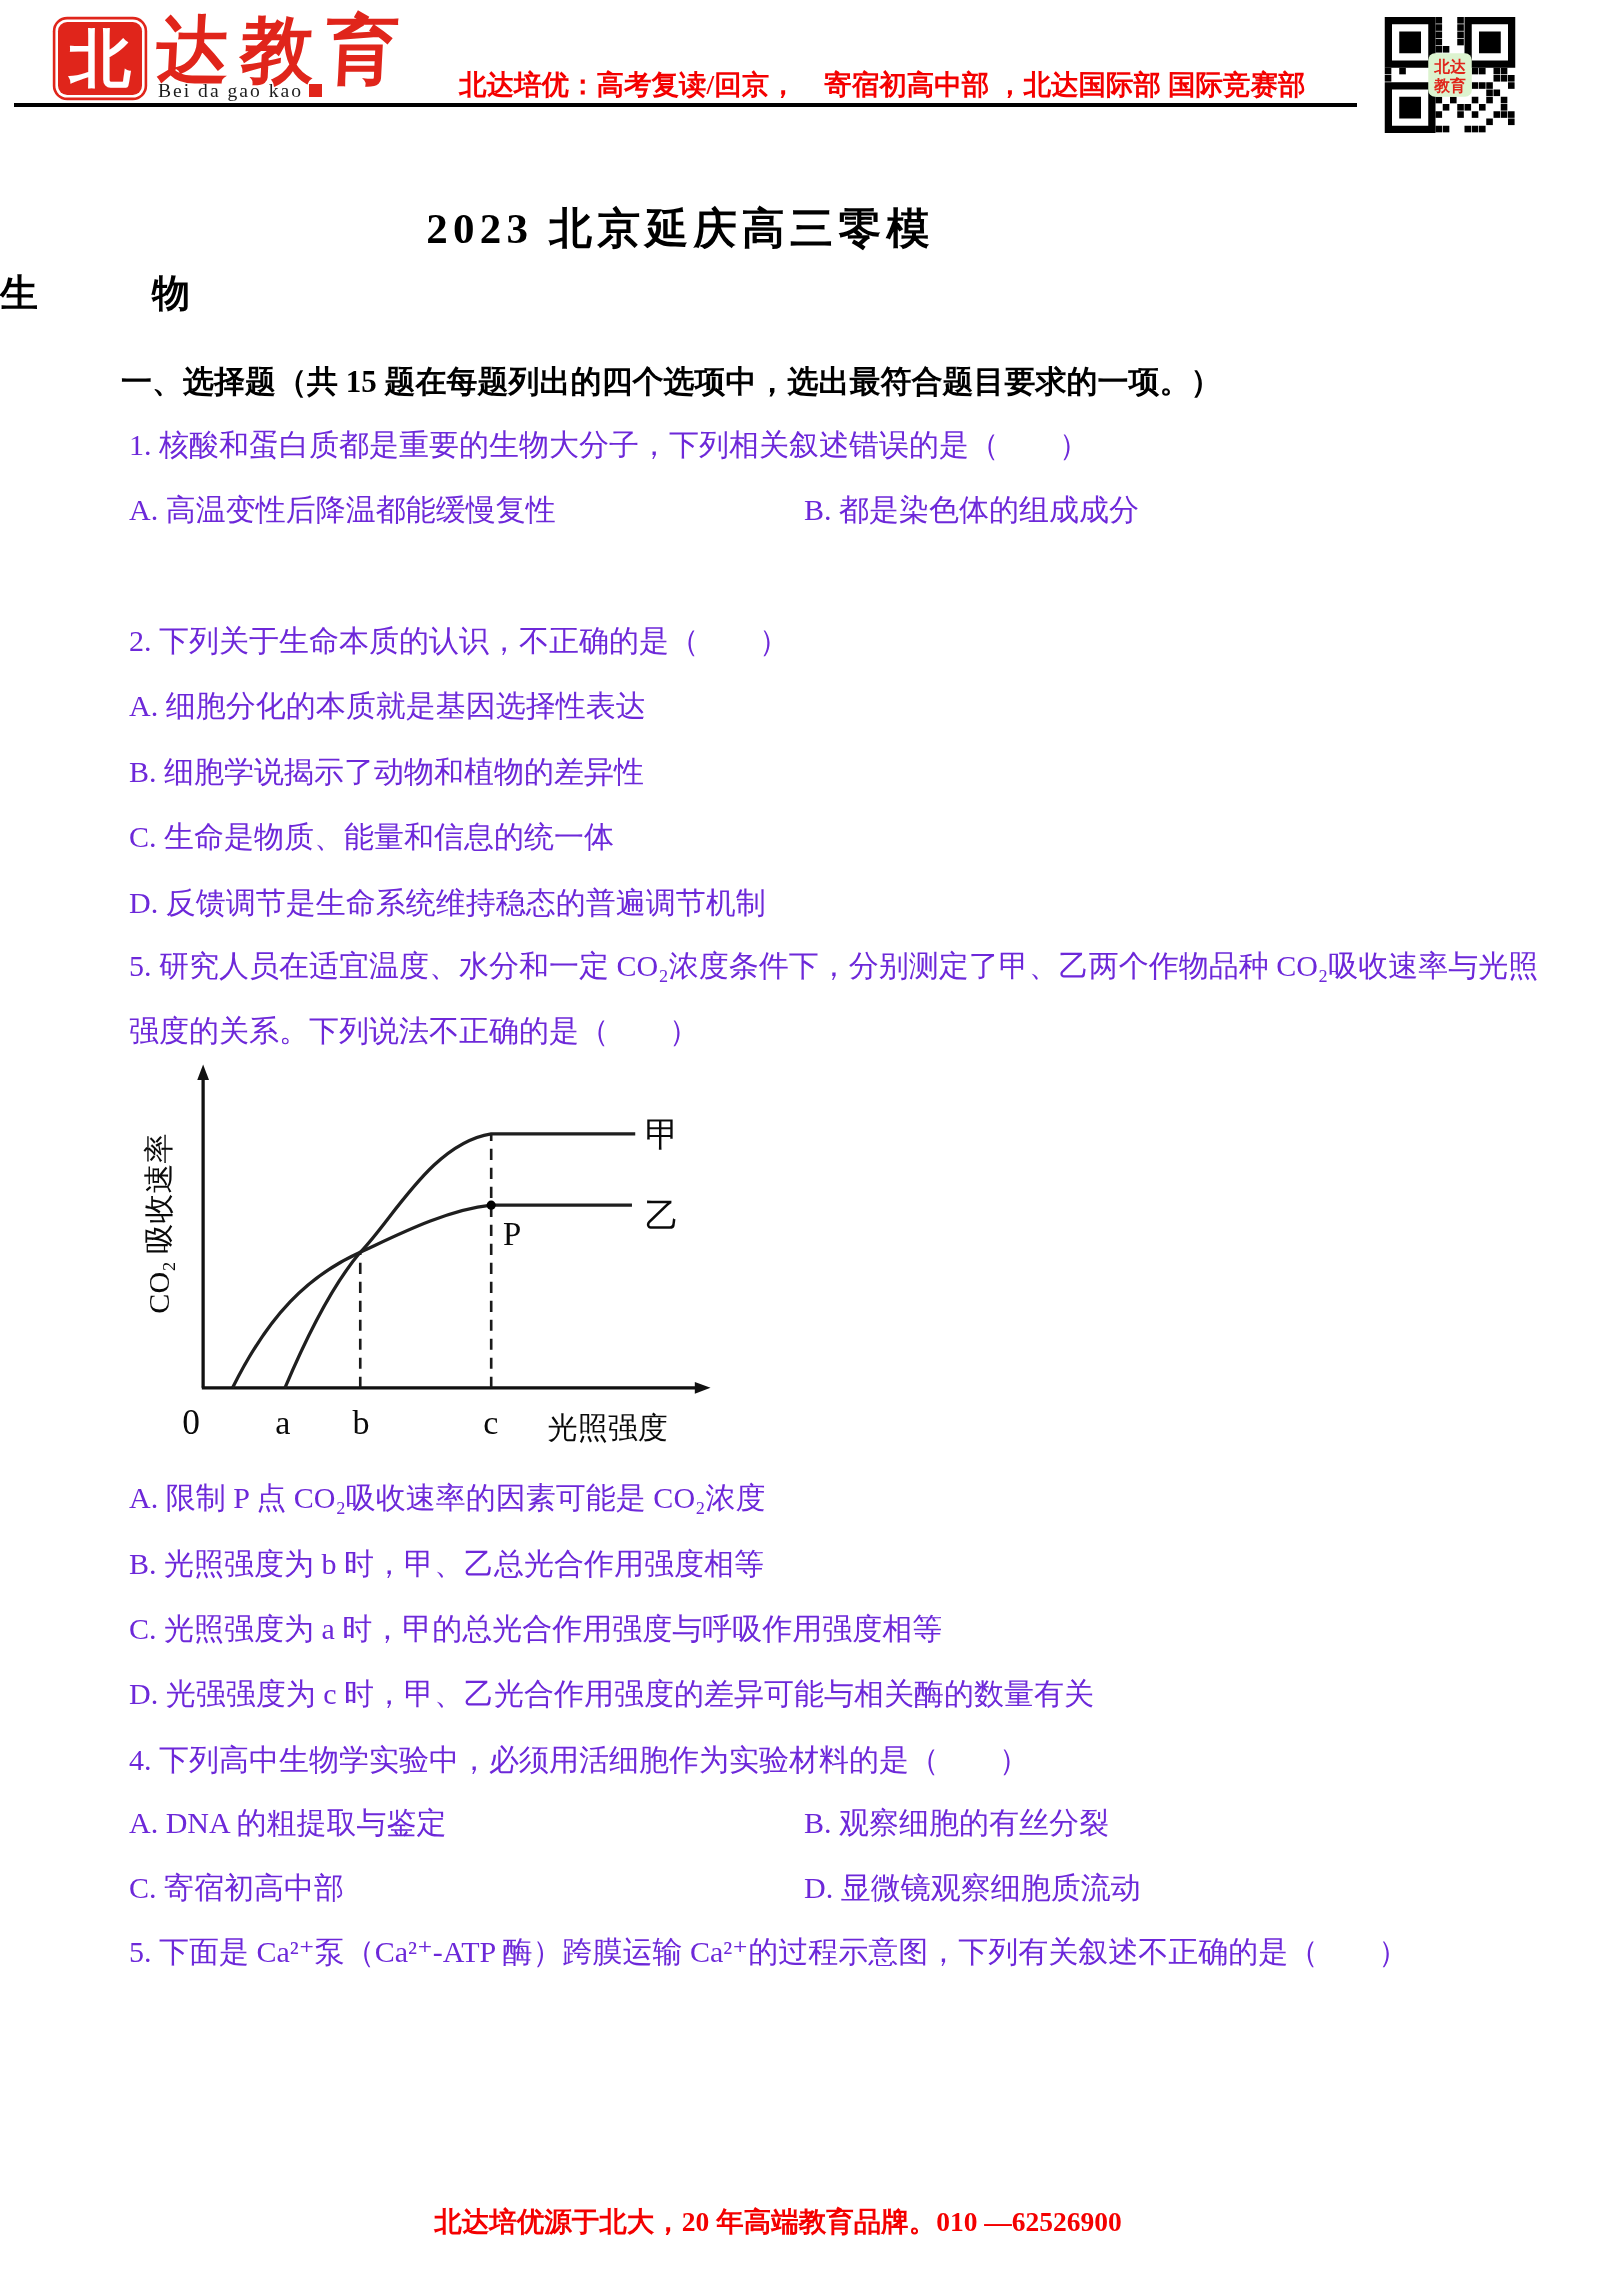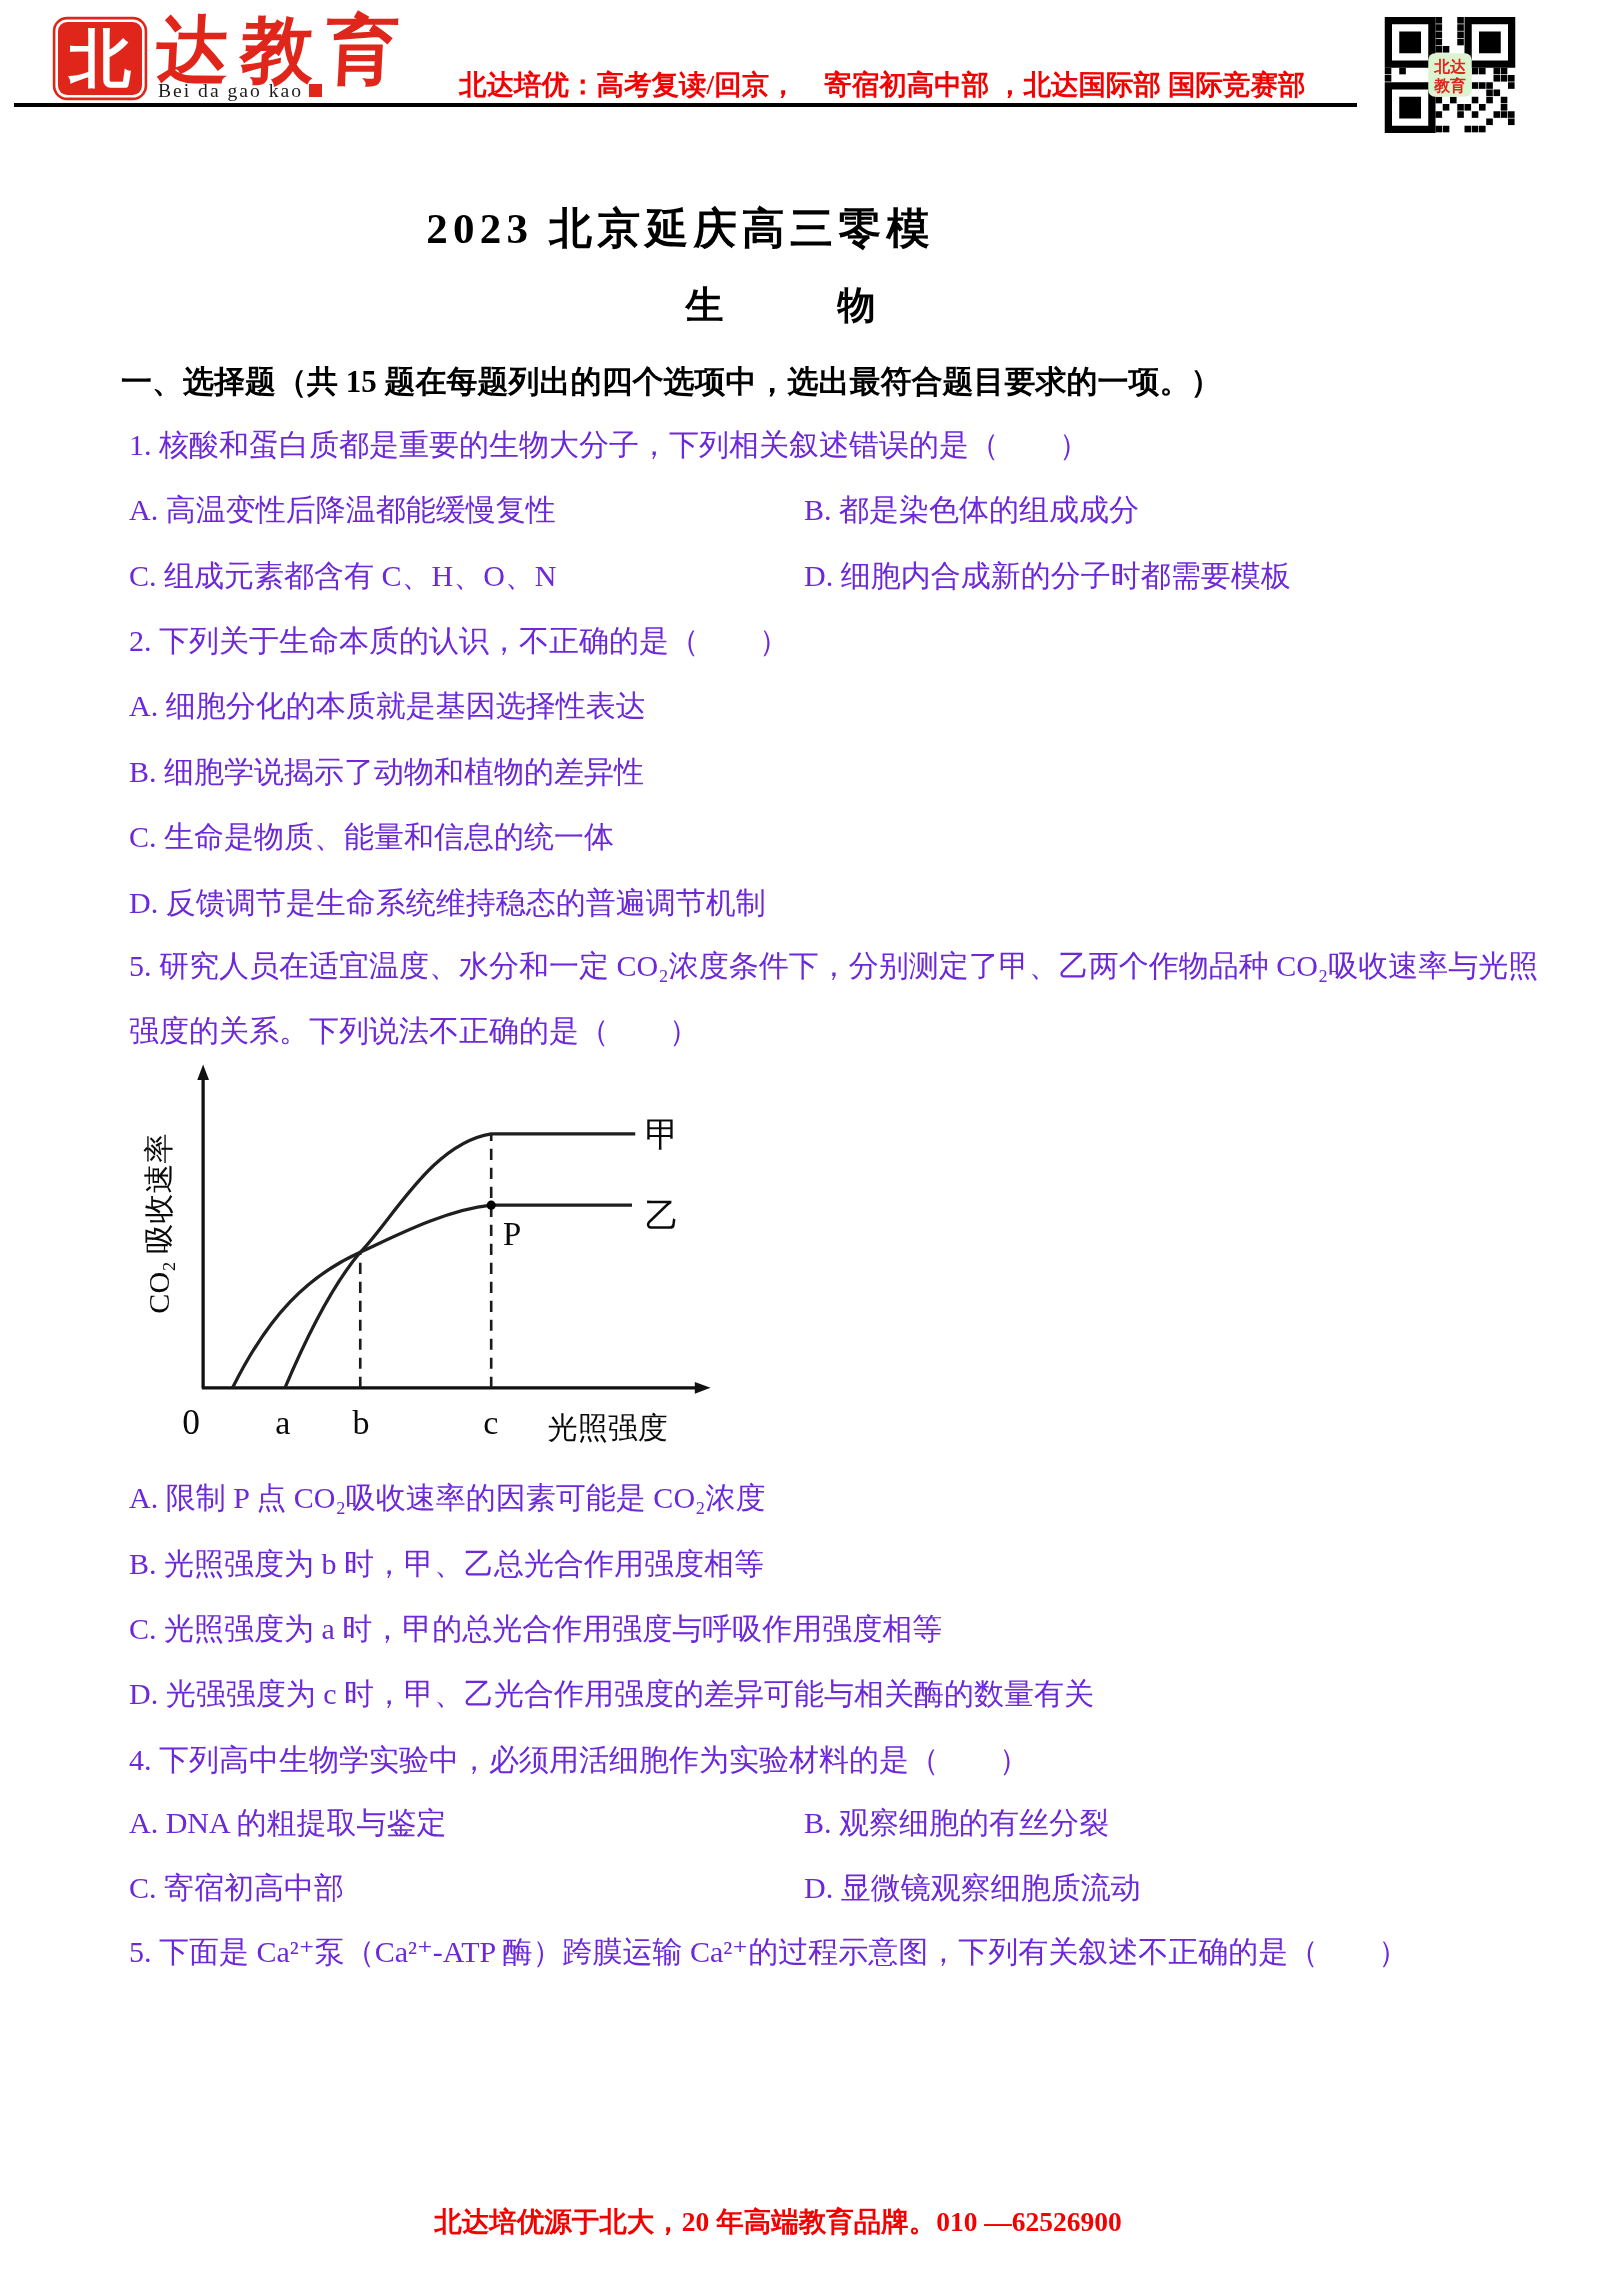--- a/index.html
+++ b/index.html
@@ -13,21 +13,21 @@
     position:relative;width:1623px;height:2295px;background:#ffffff;
     font-family:"Liberation Serif","DejaVu Serif",serif;color:var(--ink);
     overflow:hidden;margin:0 auto;
   }
   .line{position:absolute;white-space:pre;font-size:30px;line-height:1.2;color:#6d28d9;}
   .qline{left:129px;}
   .optrow{left:129px;width:1381px;}
   .optrow .col2{position:absolute;left:675px;top:0;white-space:pre;}
   .doc-title{position:absolute;top:200px;left:0;width:1361px;text-align:center;
     font-size:43px;font-weight:bold;letter-spacing:5.2px;white-space:pre;}
-  .subject{position:absolute;top:280px;left:0;width:1561px;text-align:center;
+  .subject{position:absolute;top:268px;left:0;width:1561px;
     font-size:38px;font-weight:bold;white-space:pre;}
   .section-heading{position:absolute;top:361px;left:121px;font-size:31px;
     font-weight:bold;white-space:pre;}
   
   .seal{position:absolute;left:58px;top:22px;width:84px;height:73px;
     background:var(--brand_red);border-radius:9.2px;
     box-shadow:0 0 0 2.6px #ffffff,0 0 0 5.2px var(--brand_red);
     display:flex;align-items:center;justify-content:center;}
   .seal-char{color:#ffffff;font-size:62px;font-weight:bold;font-family:"Liberation Serif",serif;}
   .brand-script{position:absolute;left:156px;top:14.4px;font-size:73px;line-height:1;
@@ -136,21 +136,20 @@
       <text x="99" y="112" text-anchor="middle" font-size="24" font-weight="bold" fill="var(--brand_red)">教育</text>
     </svg>
   </div>
 
   <div class="doc-title">2023 北京延庆高三零模</div>
   <div class="subject">生　　　物</div>
   <div class="section-heading">一、选择题（共 15 题在每题列出的四个选项中，选出最符合题目要求的一项。）</div>
 
   <div class="line qline" style="top:427px">1. 核酸和蛋白质都是重要的生物大分子，下列相关叙述错误的是（　　）</div>
   <div class="line optrow" style="top:492px"><span>A. 高温变性后降温都能缓慢复性</span><span class="col2">B. 都是染色体的组成成分</span></div>
-  <div class="line optrow" style="top:558px"><span>C. 组成元素都含有 C、H、O、N</span><span class="col2">D. 细胞内合成新的分子时都需要模板</span></div>
 
   <div class="line qline" style="top:623px">2. 下列关于生命本质的认识，不正确的是（　　）</div>
   <div class="line qline" style="top:688px">A. 细胞分化的本质就是基因选择性表达</div>
   <div class="line qline" style="top:754px">B. 细胞学说揭示了动物和植物的差异性</div>
   <div class="line qline" style="top:819px">C. 生命是物质、能量和信息的统一体</div>
   <div class="line qline" style="top:885px">D. 反馈调节是生命系统维持稳态的普遍调节机制</div>
 
   <div class="line qline" style="top:948px">5. 研究人员在适宜温度、水分和一定 CO₂浓度条件下，分别测定了甲、乙两个作物品种 CO₂吸收速率与光照</div>
   <div class="line qline" style="top:1013px">强度的关系。下列说法不正确的是（　　）</div>
 

